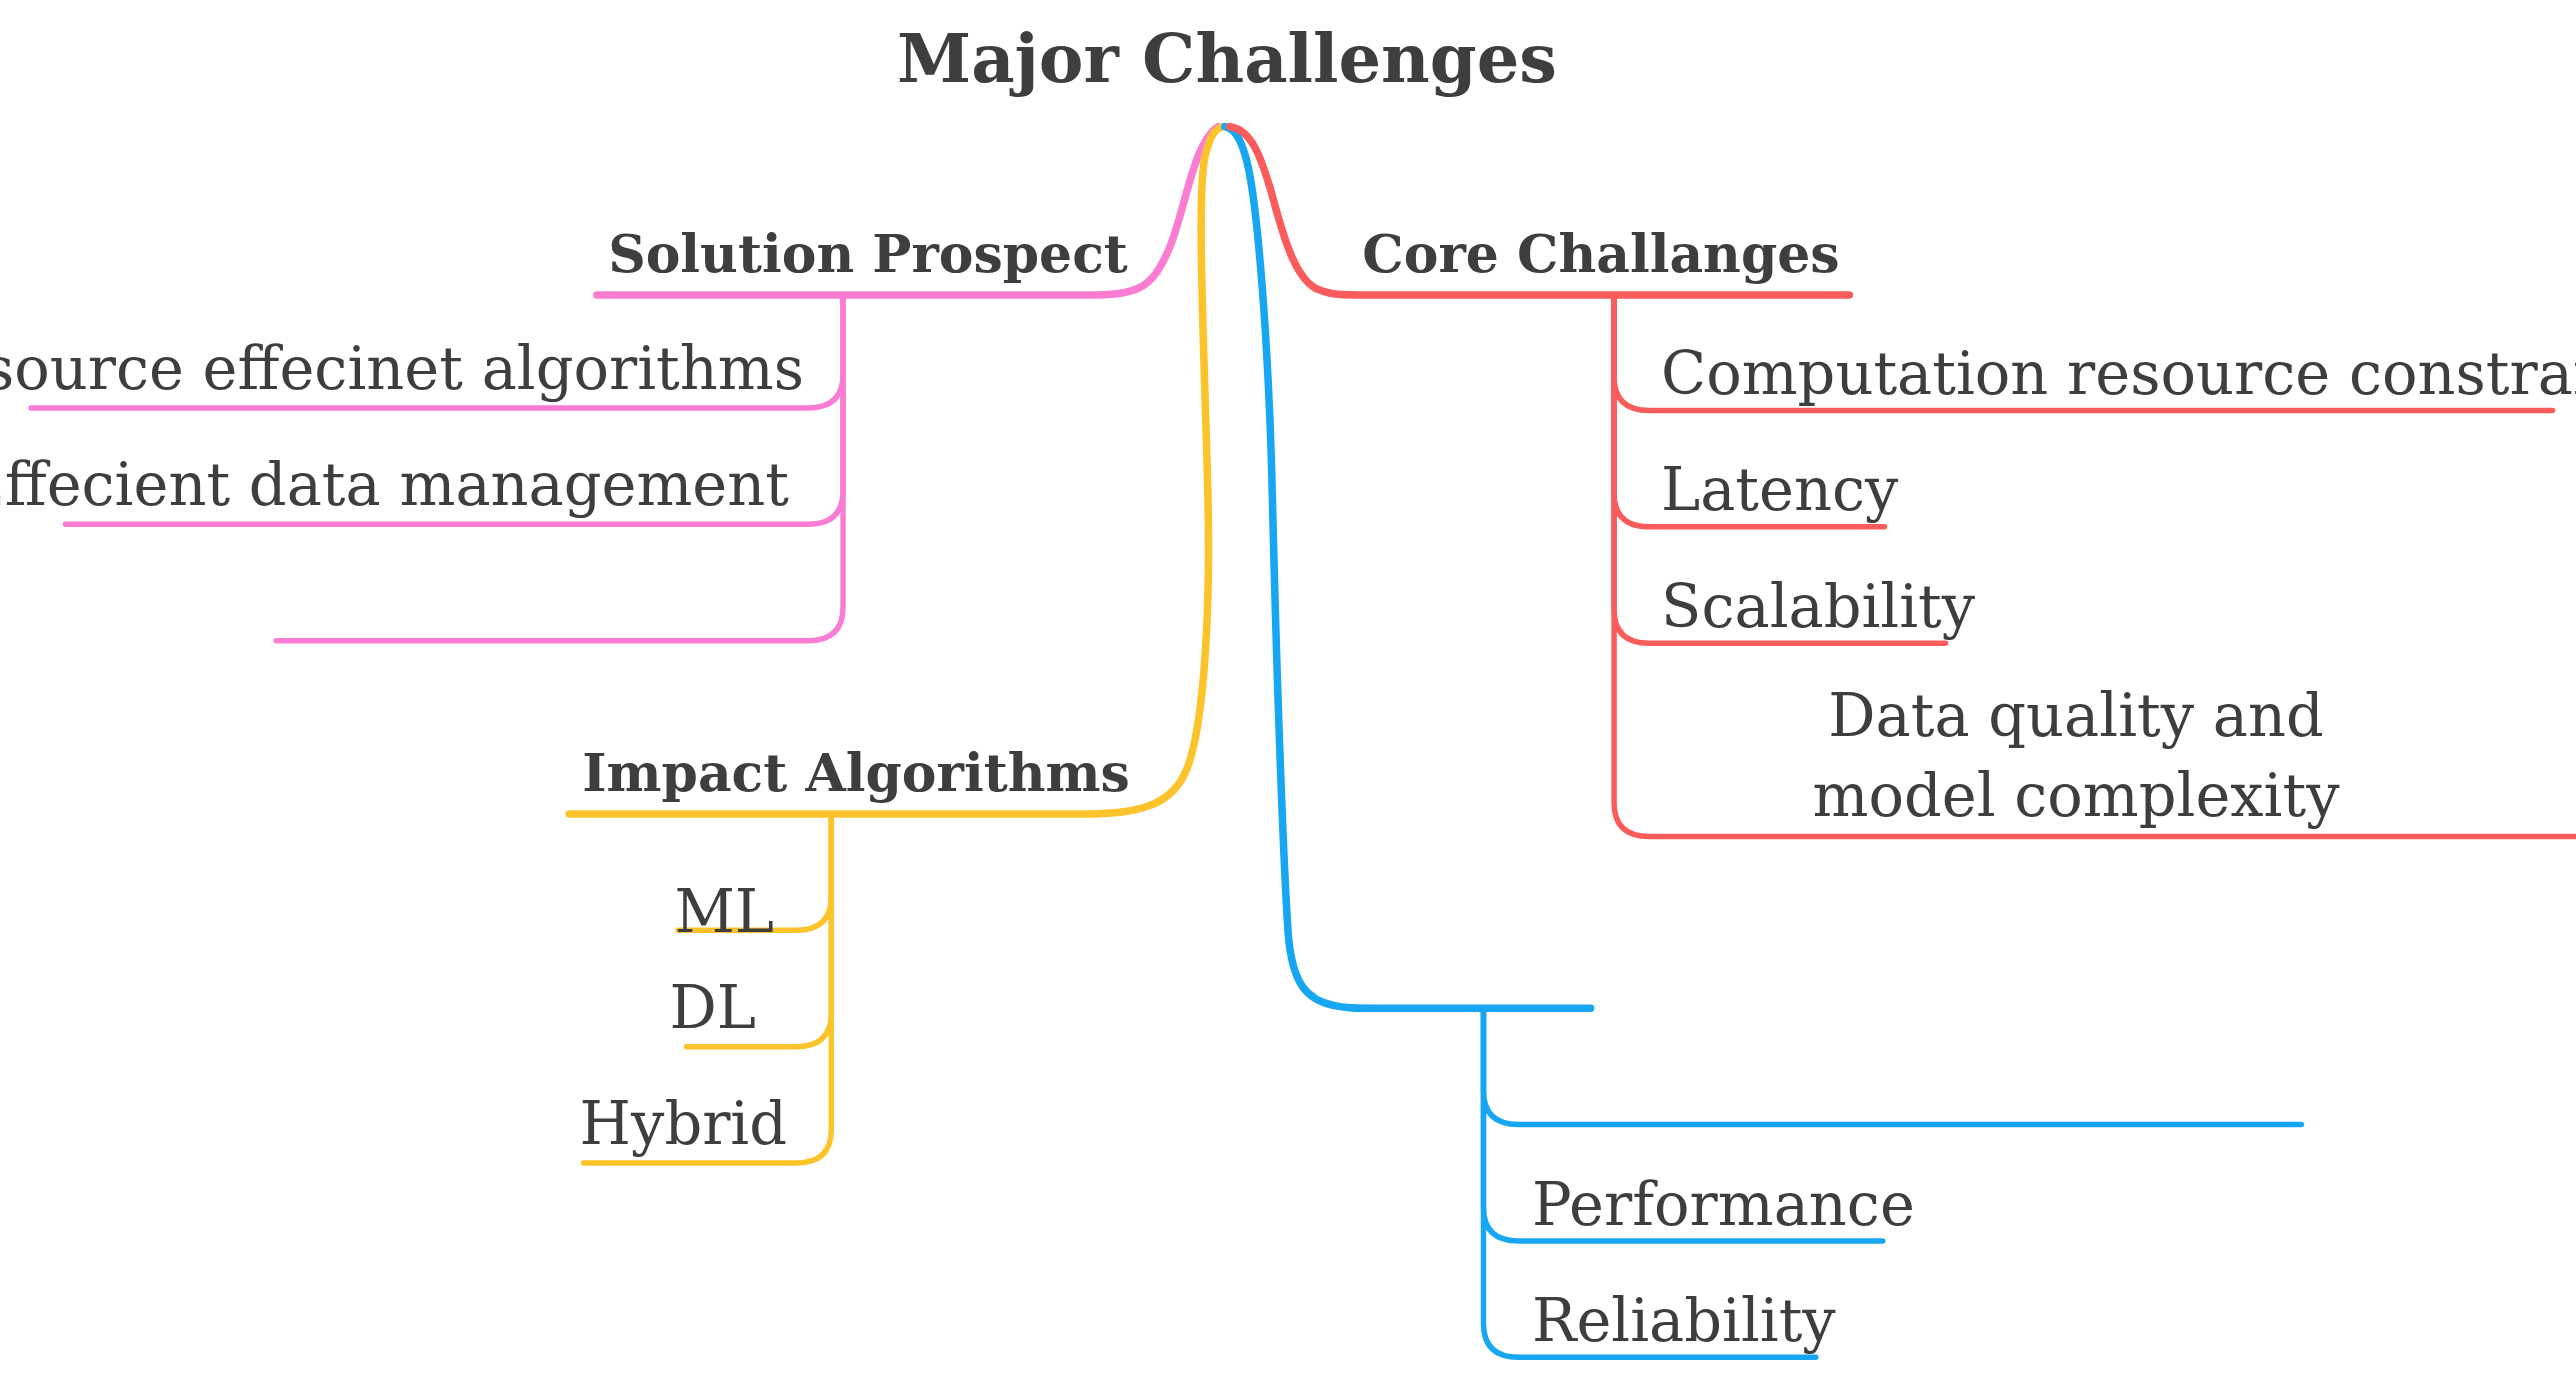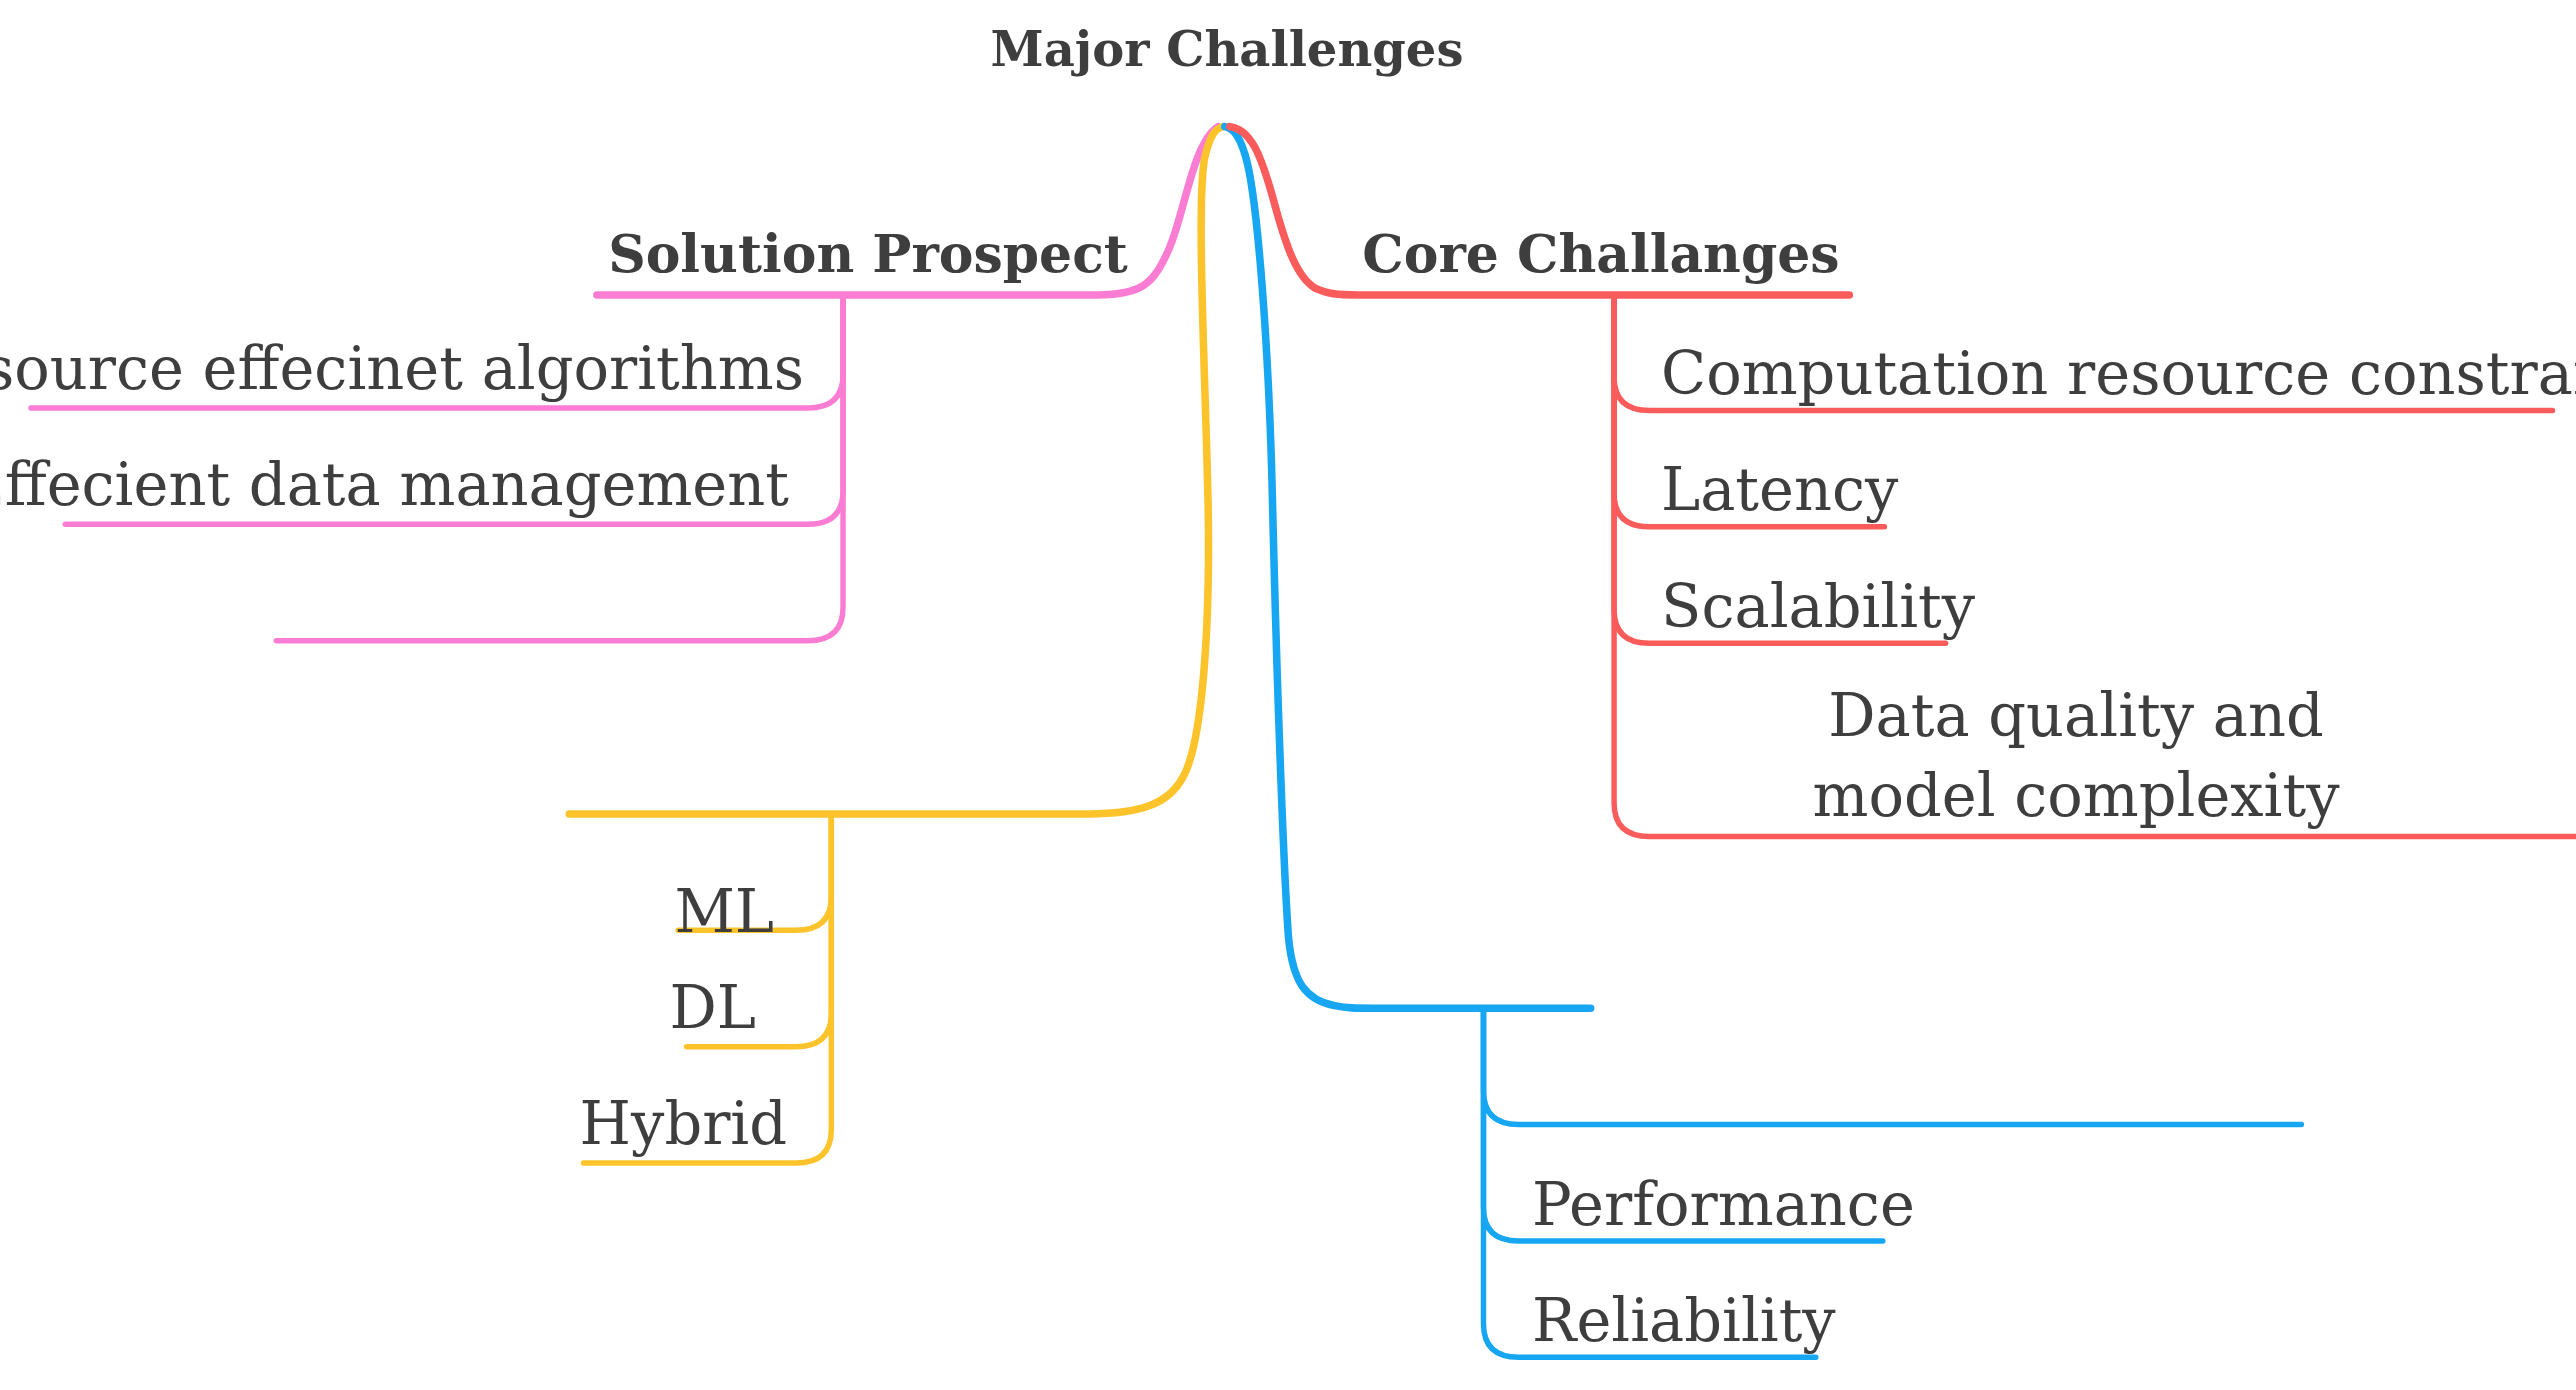--- a/index.html
+++ b/index.html
@@ -8,21 +8,21 @@
     width:2576px;height:1391px;
     background:#ffffff;
     font-family:"DejaVu Serif","Liberation Serif",serif;
     overflow:hidden;
   }
   .links{position:absolute;left:0;top:0;width:2576px;height:1391px;}
   .links path{fill:none;stroke-linecap:round;stroke-linejoin:round;}
   .links path.main{stroke-width:9;}
   .links path.child{stroke-width:6.5;}
   .node{position:absolute;white-space:nowrap;line-height:1;}
-  .root-title{font-size:48px;font-weight:bold;transform:translateX(-50%);}
+  .root-title{font-size:67px;font-weight:bold;transform:translateX(-50%);}
   .branch-label{font-size:52px;font-weight:bold;transform:translateX(-50%);}
   .child-label{font-size:59px;}
   .right-align{transform:translateX(-100%);}
   .center-block{transform:translateX(-50%);white-space:normal;text-align:center;line-height:80px;}
 </style>
 </head>
 <body>
 
 <div class="canvas" style="color: rgb(62, 62, 62);">
 
@@ -56,20 +56,21 @@
   <div class="node branch-label" style="left:868px;top:228px;">Solution Prospect</div>
   <div class="node child-label right-align" style="left:804px;top:339px;">Resource effecinet algorithms</div>
   <div class="node child-label right-align" style="left:789px;top:455px;">Effecient data management</div>
 
   <div class="node branch-label" style="left:1601px;top:228px;">Core Challanges</div>
   <div class="node child-label" style="left:1661px;top:344px;">Computation resource constraints</div>
   <div class="node child-label" style="left:1661px;top:460px;">Latency</div>
   <div class="node child-label" style="left:1661px;top:577px;">Scalability</div>
   <div class="node child-label center-block" style="left:2076px;top:676px;width:686px;">Data quality and model complexity</div>
 
+  <div class="node branch-label" style="left:856px;top:747px;">Impact Algorithms</div>
   <div class="node child-label right-align" style="left:774px;top:861px;margin-top:21px;">ML</div>
   <div class="node child-label right-align" style="left:756px;top:978px;">DL</div>
   <div class="node child-label right-align" style="left:787px;top:1094px;">Hybrid</div>
 
   <div class="node child-label" style="left:1532px;top:1175px;">Performance</div>
   <div class="node child-label" style="left:1532px;top:1291px;">Reliability</div>
 
 </div>
 
 

